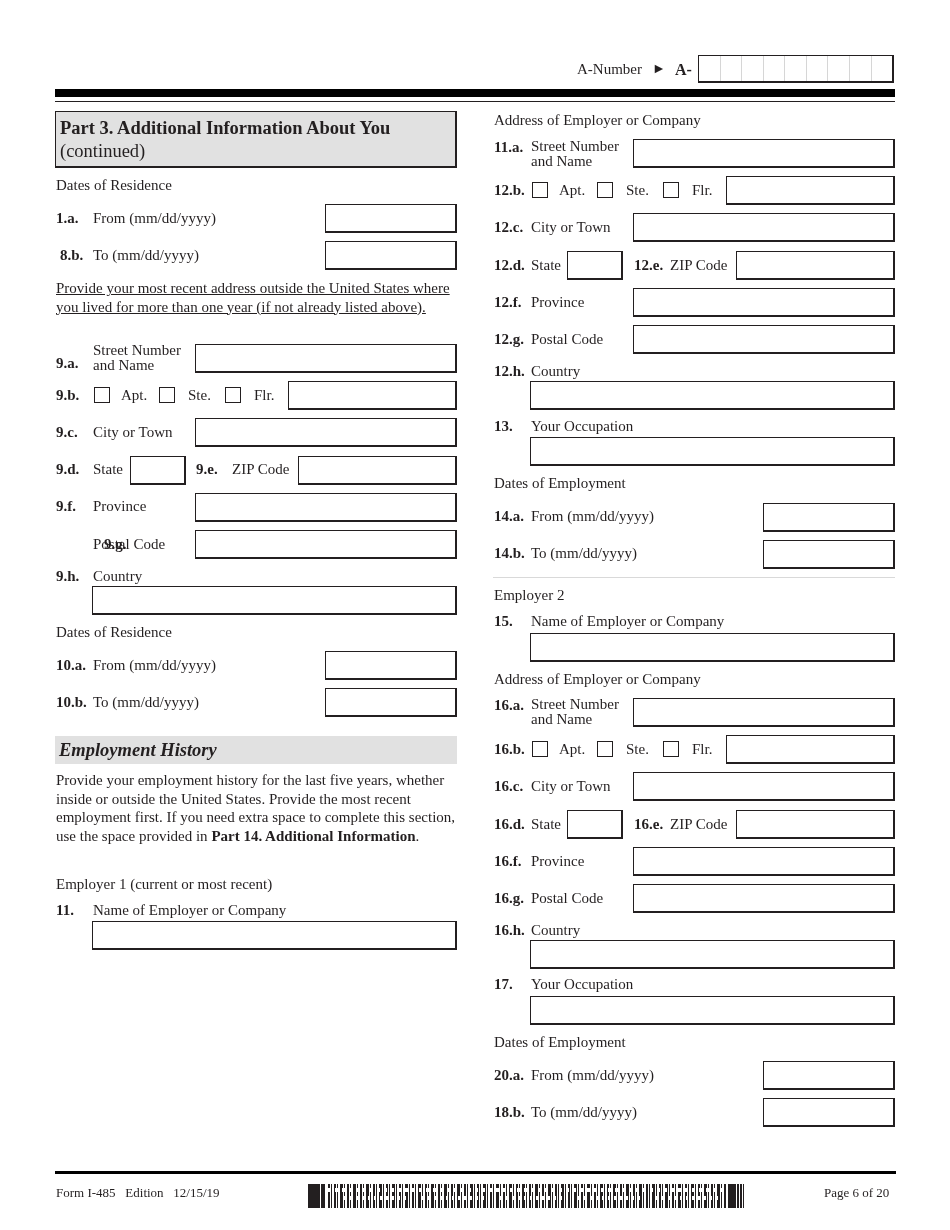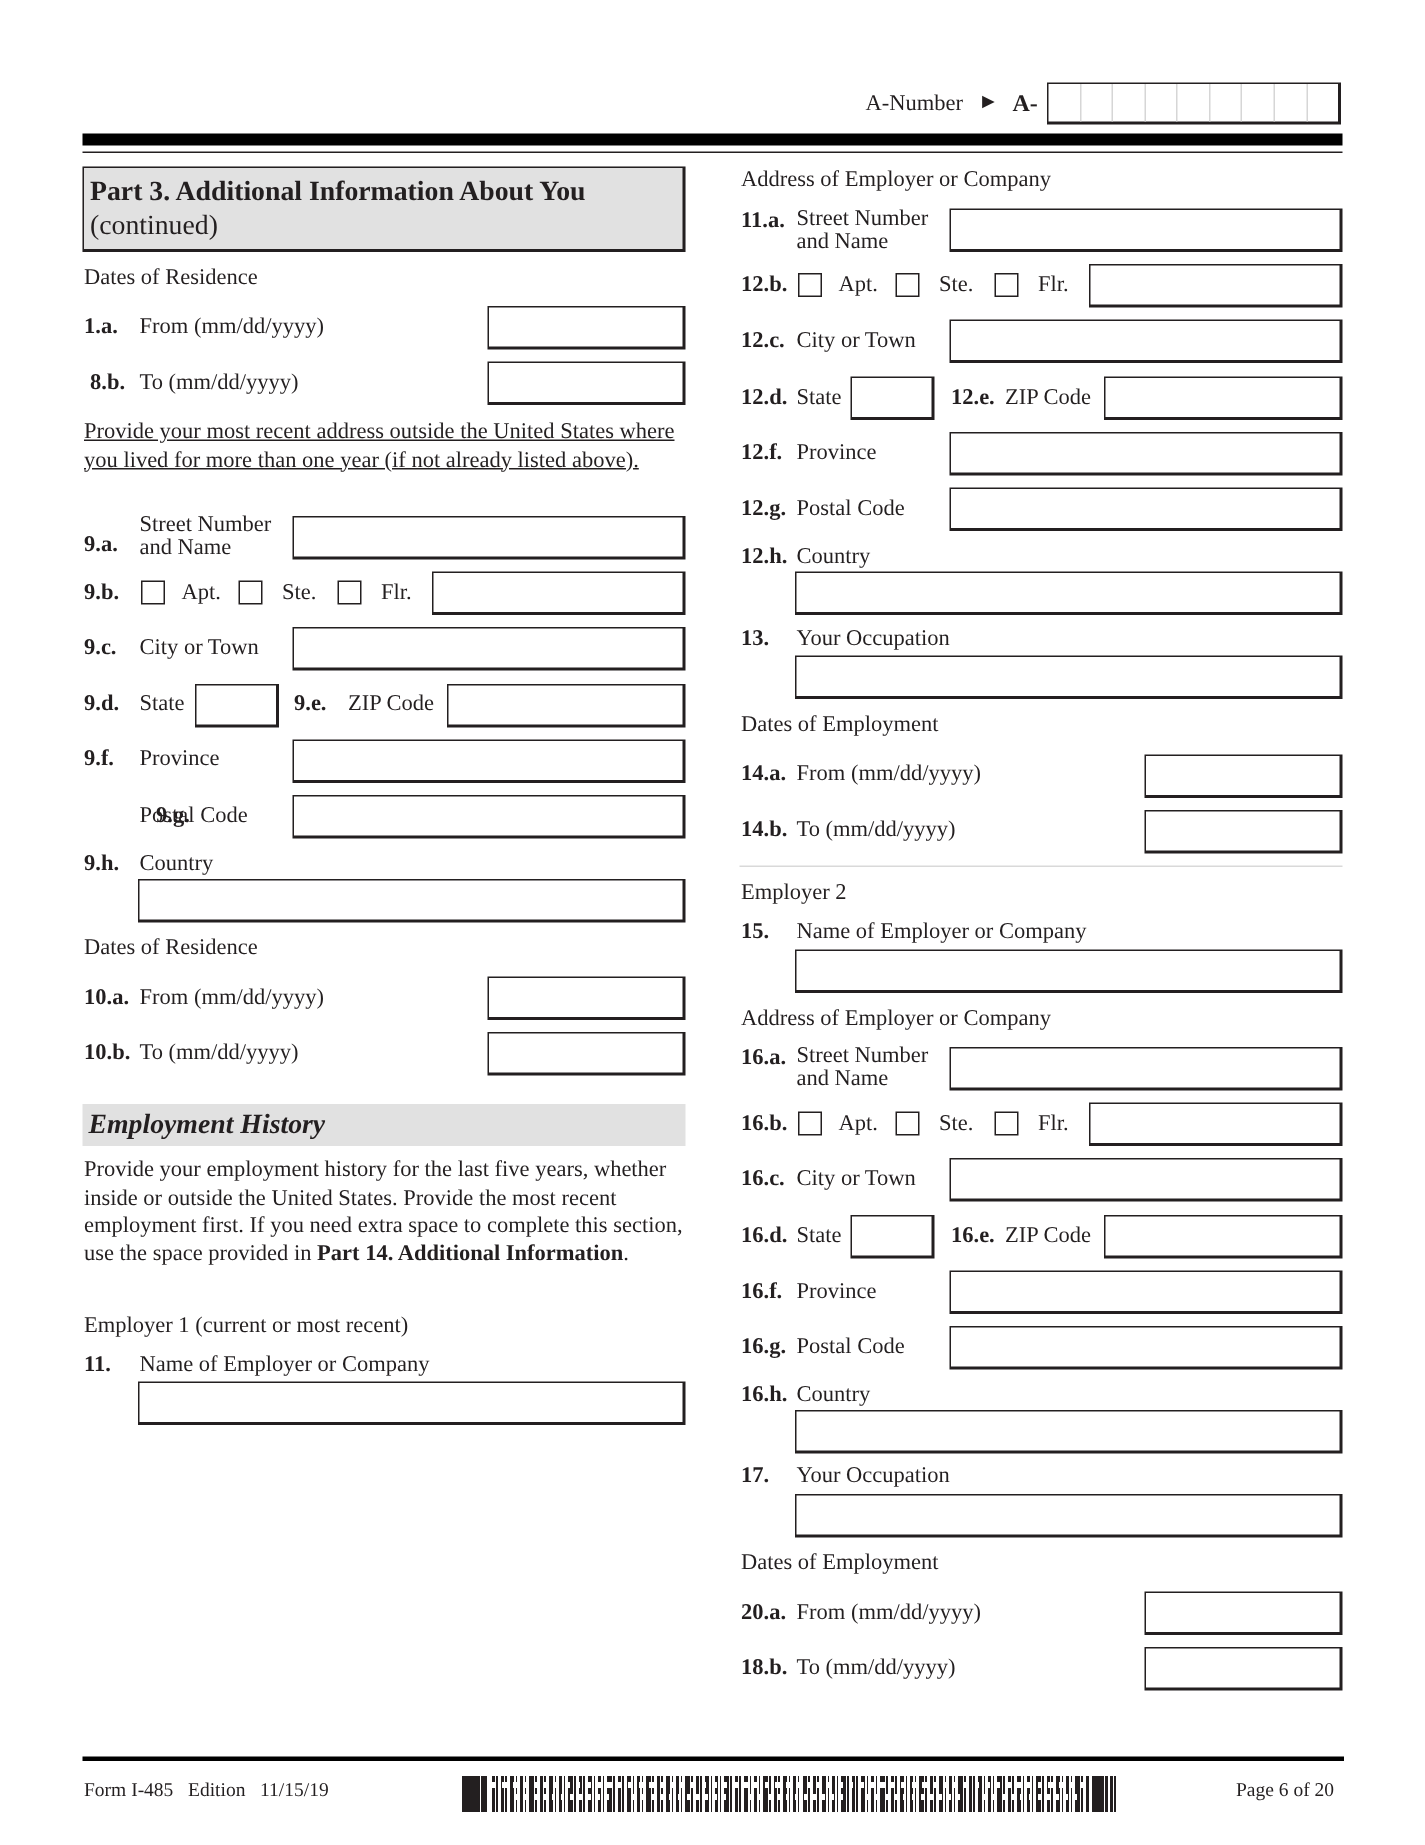--- a/index.html
+++ b/index.html
@@ -220,21 +220,21 @@
 
 <span class="t num" style="left:494px; top:1067px;">20.a.</span>
 <span class="t" style="left:531px; top:1067px;">From (mm/dd/yyyy)</span>
 <div class="box" style="left:763px; top:1061px; width:132px; height:29px;"></div>
 
 <span class="t num" style="left:494px; top:1104px;">18.b.</span>
 <span class="t" style="left:531px; top:1104px;">To (mm/dd/yyyy)</span>
 <div class="box" style="left:763px; top:1098px; width:132px; height:29px;"></div>
 
 <div class="abs" style="left:55px; top:1171px; width:841px; height:3px; background:#000;"></div>
-<span class="t" style="left:56px; top:1184px; font-size:13px; white-space:pre;">Form I-485   Edition   11/15/19</span>
+<span class="t" style="left:56px; top:1184px; font-size:13px; white-space:pre;">Form I-485   Edition   12/15/19</span>
 <div class="abs" style="left:308px; top:1184px; width:436px; height:24px;
   background:
    repeating-linear-gradient(90deg, #231f20 0 2px, transparent 2px 3px, #231f20 3px 4px, transparent 4px 6px, #231f20 6px 9px, transparent 9px 10px, #231f20 10px 11px, transparent 11px 13px);">
   <div style="position:absolute; left:0; top:0; width:12px; height:24px; background:#231f20;"></div>
   <div style="position:absolute; left:14px; top:0; width:2px; height:24px; background:#231f20;"></div>
   <div style="position:absolute; left:18px; top:0; width:2px; height:24px; background:#fff;"></div>
   <div style="position:absolute; left:20px; top:4px; width:396px; height:4px; background:repeating-linear-gradient(90deg, #fff 0 3px, transparent 3px 7px);"></div>
   <div style="position:absolute; left:20px; top:12px; width:396px; height:4px; background:repeating-linear-gradient(90deg, transparent 0 4px, #fff 4px 6px);"></div>
   <div style="position:absolute; left:418px; top:0; width:2px; height:24px; background:#fff;"></div>
   <div style="position:absolute; left:420px; top:0; width:8px; height:24px; background:#231f20;"></div>

